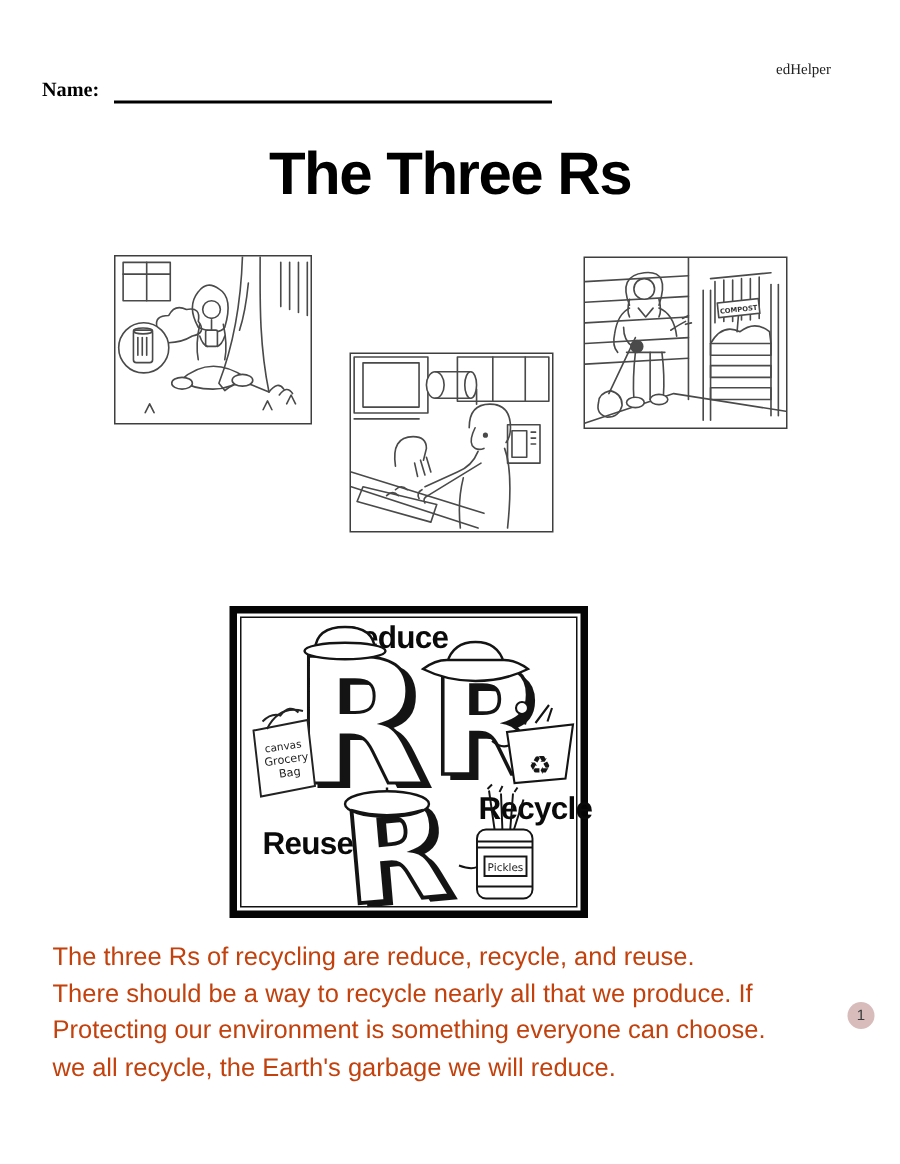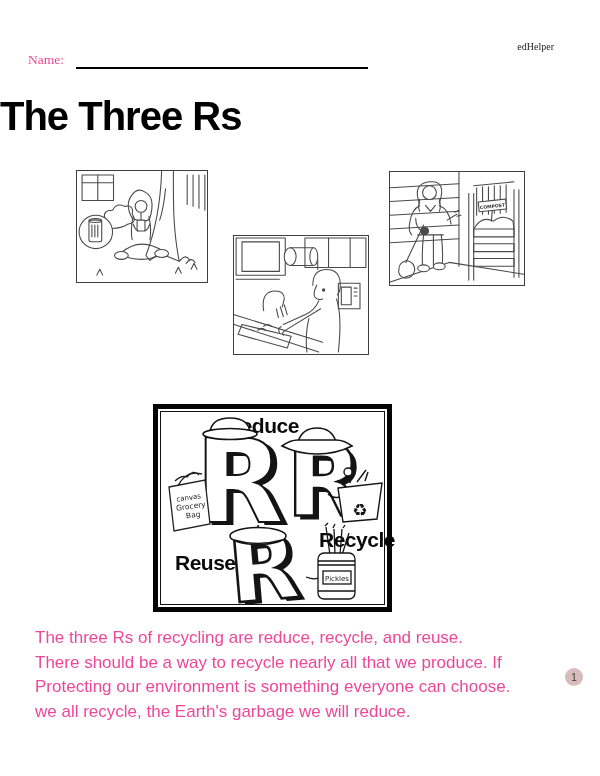--- a/index.html
+++ b/index.html
@@ -2,25 +2,25 @@
 <html><head>
 <meta charset="utf-8">
 <style>
   html,body{margin:0;padding:0;background:#fff;}
   .sheet{position:relative;width:588px;height:776px;background:#ffffff;overflow:hidden;
          font-family:"Liberation Sans",sans-serif;color:#222;}
   
   .brand{position:absolute;top:41px;right:34px;font-family:"Liberation Serif",serif;
          font-size:10px;color:#222;}
   .name-label{position:absolute;left:28px;top:52px;font-family:"Liberation Serif",serif;
-         font-weight:normal;font-size:13.5px;color:#ec4899;}
+         font-weight:bold;font-size:13.5px;color:#000000;}
   .name-line{position:absolute;left:76px;top:51px;width:292px;height:16px;
          border-bottom:2px solid #000;}
   
-  .title{position:absolute;left:0;top:94px;width:600px;margin:0;text-align:left;
+  .title{position:absolute;left:0;top:94px;width:600px;margin:0;text-align:center;
          font-size:40px;font-weight:800;letter-spacing:-1px;color:#000;}
   
   .figure{position:absolute;background:#fff;border:1.5px solid #3f3f3f;box-sizing:border-box;}
   .fig1{left:76px;top:170px;width:132px;height:113px;}
   .fig2{left:233px;top:235px;width:136px;height:120px;}
   .fig3{left:389px;top:171px;width:136px;height:115px;}
   .figure svg{display:block;width:100%;height:100%;}
   
   .poster{position:absolute;left:153px;top:404px;width:239px;height:208px;
           box-sizing:border-box;border:5px solid #050505;background:#fff;}
@@ -31,21 +31,21 @@
   .lbl-reduce{left:64px;top:1px;}
   .lbl-recycle{left:157px;top:115px;}
   .lbl-reuse{left:13px;top:138px;}
   .rgroup{position:absolute;}
   .rg1{left:1px;top:2px;width:118px;height:128px;}
   .rg2{left:116px;top:13px;width:108px;height:112px;}
   .rg3{left:52px;top:110px;width:152px;height:82px;}
   .rgroup svg{display:block;width:100%;height:100%;overflow:visible;}
   
   .para{position:absolute;left:35px;top:626px;width:525px;font-size:17px;
-        line-height:24.5px;color:#ec4899;}
+        line-height:24.5px;color:#c2410c;}
   .para div{white-space:nowrap;}
   
   .badge{position:absolute;left:565px;top:668px;width:18px;height:18px;border-radius:50%;
          background:#d8bcbc;display:flex;align-items:center;justify-content:center;
          font-size:10px;color:#3a3a3a;}
   text{font-family:"DejaVu Sans",sans-serif;}
 </style>
 </head>
 <body>
 

